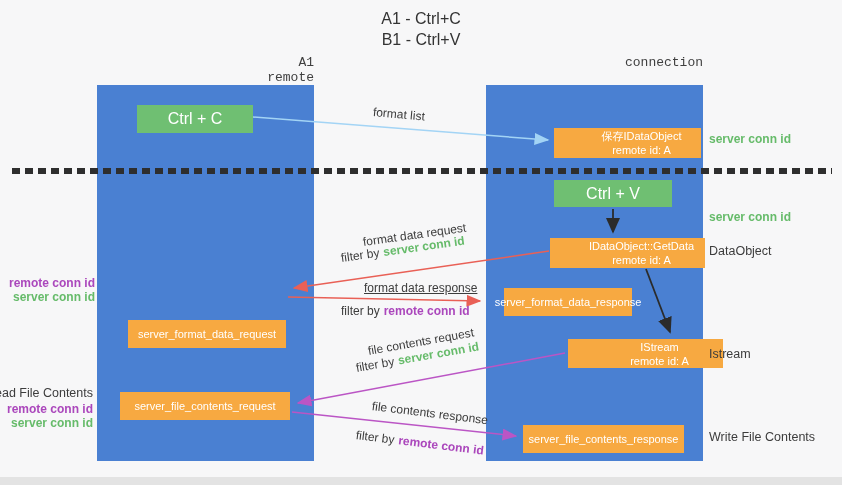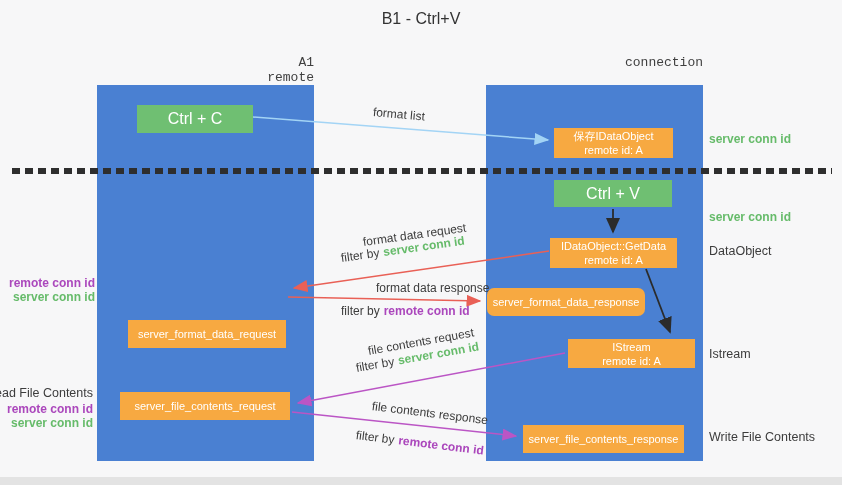--- a/index.html
+++ b/index.html
@@ -26,21 +26,21 @@
   .divider {
     position:absolute; top:168px; left:12px; width:820px; height:6px;
     background:repeating-linear-gradient(to right,#2e2e2e 0 8px,transparent 8px 13px);
   }
   .node {
     position:absolute; display:flex; align-items:center; justify-content:center;
     color:#fff; text-align:center; white-space:nowrap;
   }
   .node.green { background:var(--node-green,#6fbf72); font-size:16px; }
   .node.orange { background:var(--node-orange,#f7a941); font-size:11px; }
-  .node.two-line { flex-direction:column; line-height:14px; }
+  .node.two-line { flex-direction:column; line-height:14px;padding-left:28px; }
   .arrow-label {
     position:absolute; font-size:12px; color:#3c3c3c; white-space:nowrap;
     transform-origin:left center;
   }
   .green-text { color:var(--text-green,#66bb6a); font-weight:bold; }
   .purple-text { color:var(--text-purple,#ab47bc); font-weight:bold; }
   .side-label { position:absolute; font-size:12.5px; color:#3c3c3c; white-space:nowrap; }
   .side-label.right-col { left:709px; }
   .side-label.align-right { text-align:right; }
   .side-label.bold-green { color:var(--text-green,#66bb6a); font-weight:bold; font-size:12px; }
@@ -48,20 +48,21 @@
   .arrows { position:absolute; top:0; left:0; pointer-events:none; }
   .bottom-band { position:absolute; left:0; top:477px; width:842px; height:8px; background:#e3e3e3; }
   .gap { display:inline-block; width:4px; }
 </style>
 </head>
 <body>
 
 <div class="stage">
 
   <div class="title">
+    <div>A1 - Ctrl+C</div>
     <div>B1 - Ctrl+V</div>
   </div>
 
   <div class="lane-header" style="left:97px; top:55px;">
     <div>A1</div>
     <div>remote</div>
   </div>
   <div class="lane-header" style="left:486px; top:55px;">
     <div>connection</div>
   </div>
@@ -110,21 +111,21 @@
 
   <div class="node orange two-line" style="left:550px; top:238px; width:127px; height:30px;">
     <div>IDataObject::GetData</div>
     <div>remote id: A</div>
   </div>
 
   <div class="node orange" style="left:128px; top:277px; width:158px; height:28px;margin-top:43px;">
     <span>server_format_data_request</span>
   </div>
 
-  <div class="node orange" style="left:487px; top:288px; width:158px; height:28px;border-radius:7px;">
+  <div class="node orange" style="left:504px; top:288px; width:128px; height:28px;">
     <span>server_format_data_response</span>
   </div>
 
   <div class="node orange two-line" style="left:568px; top:339px; width:127px; height:29px;">
     <div>IStream</div>
     <div>remote id: A</div>
   </div>
 
   <div class="node orange" style="left:523px; top:425px; width:161px; height:28px;">
     <span>server_file_contents_response</span>
@@ -134,21 +135,21 @@
     <span>server_file_contents_request</span>
   </div>
 
   <div class="arrow-label" style="left:373px; top:105px; transform:rotate(5deg);">format list</div>
 
   <div class="arrow-label" style="left:363px; top:235px; transform:rotate(-8deg);">format data request</div>
   <div class="arrow-label" style="left:341px; top:251px; transform:rotate(-8deg);">
     <span>filter by</span><span class="gap"></span><span class="green-text">server conn id</span>
   </div>
 
-  <div class="arrow-label" style="left:376px; top:281px;">format data response</div>
+  <div class="arrow-label" style="left:364px; top:281px;text-decoration:underline;">format data response</div>
   <div class="arrow-label" style="left:341px; top:304px;">
     <span>filter by</span><span class="gap"></span><span class="purple-text">remote conn id</span>
   </div>
 
   <div class="arrow-label" style="left:368px; top:344px; transform:rotate(-10deg);">file contents request</div>
   <div class="arrow-label" style="left:356px; top:361px; transform:rotate(-10deg);">
     <span>filter by</span><span class="gap"></span><span class="green-text">server conn id</span>
   </div>
 
   <div class="arrow-label" style="left:372px; top:399px; transform:rotate(7deg);">file contents response</div>

